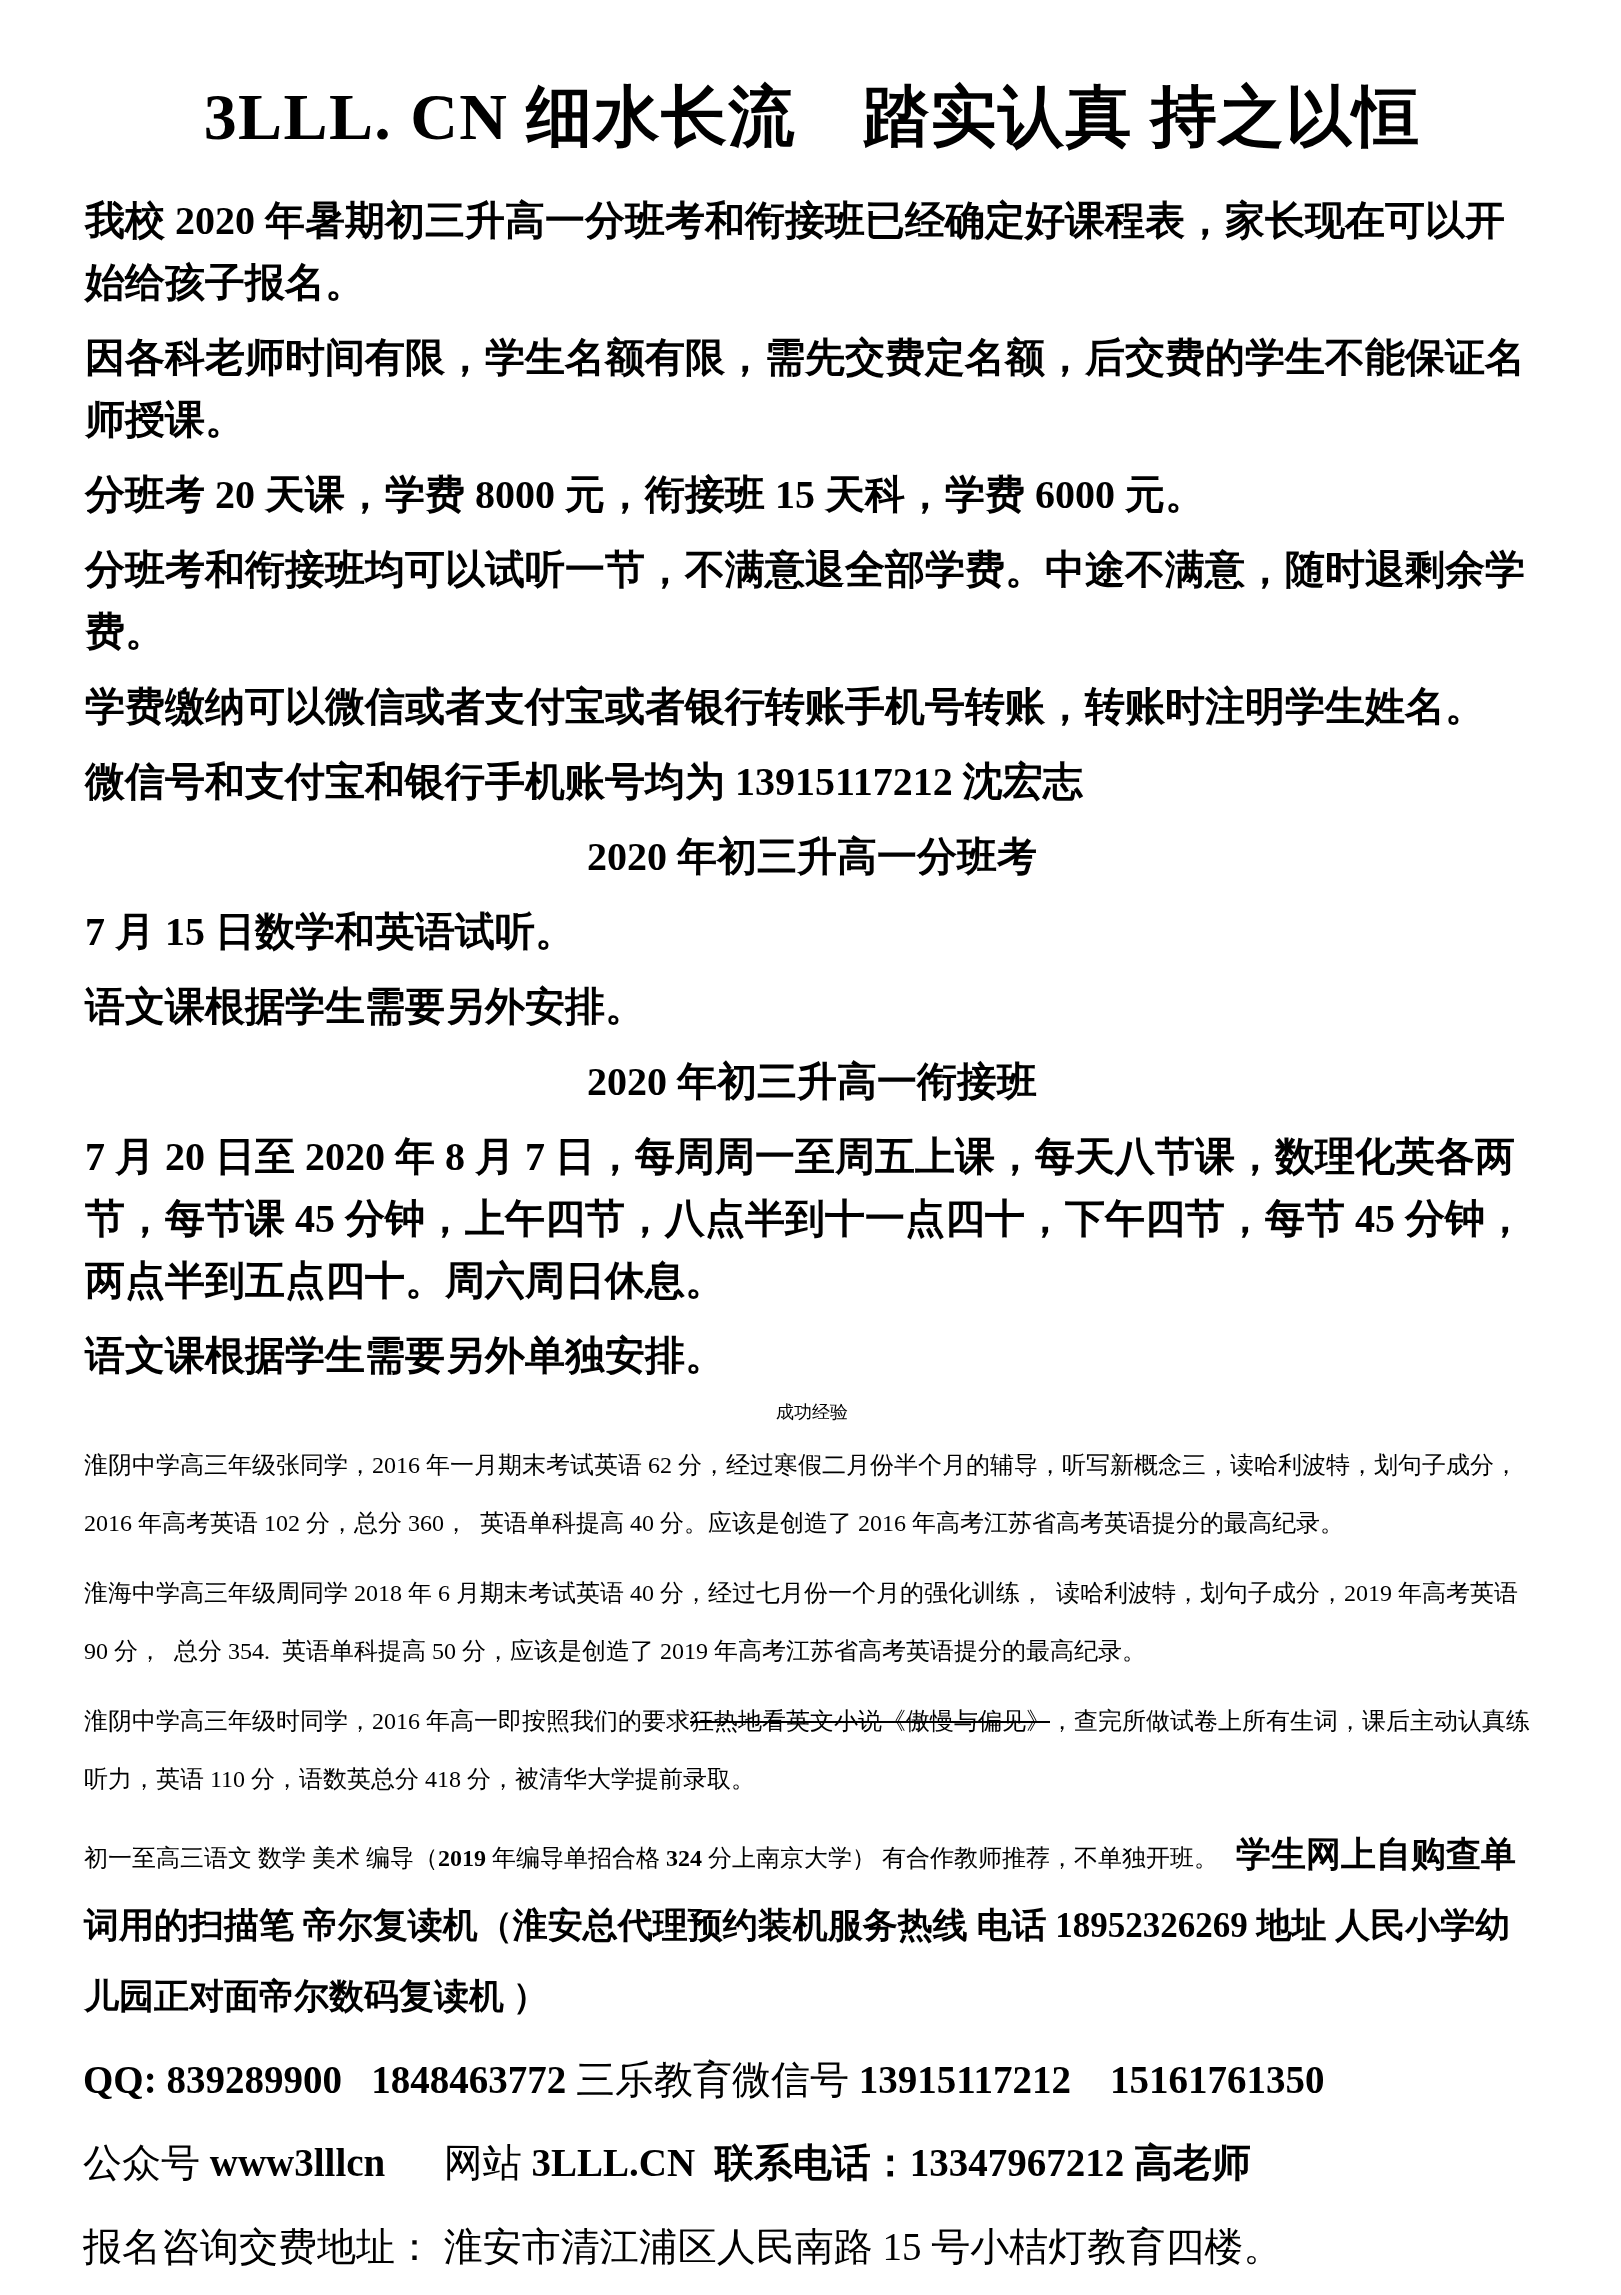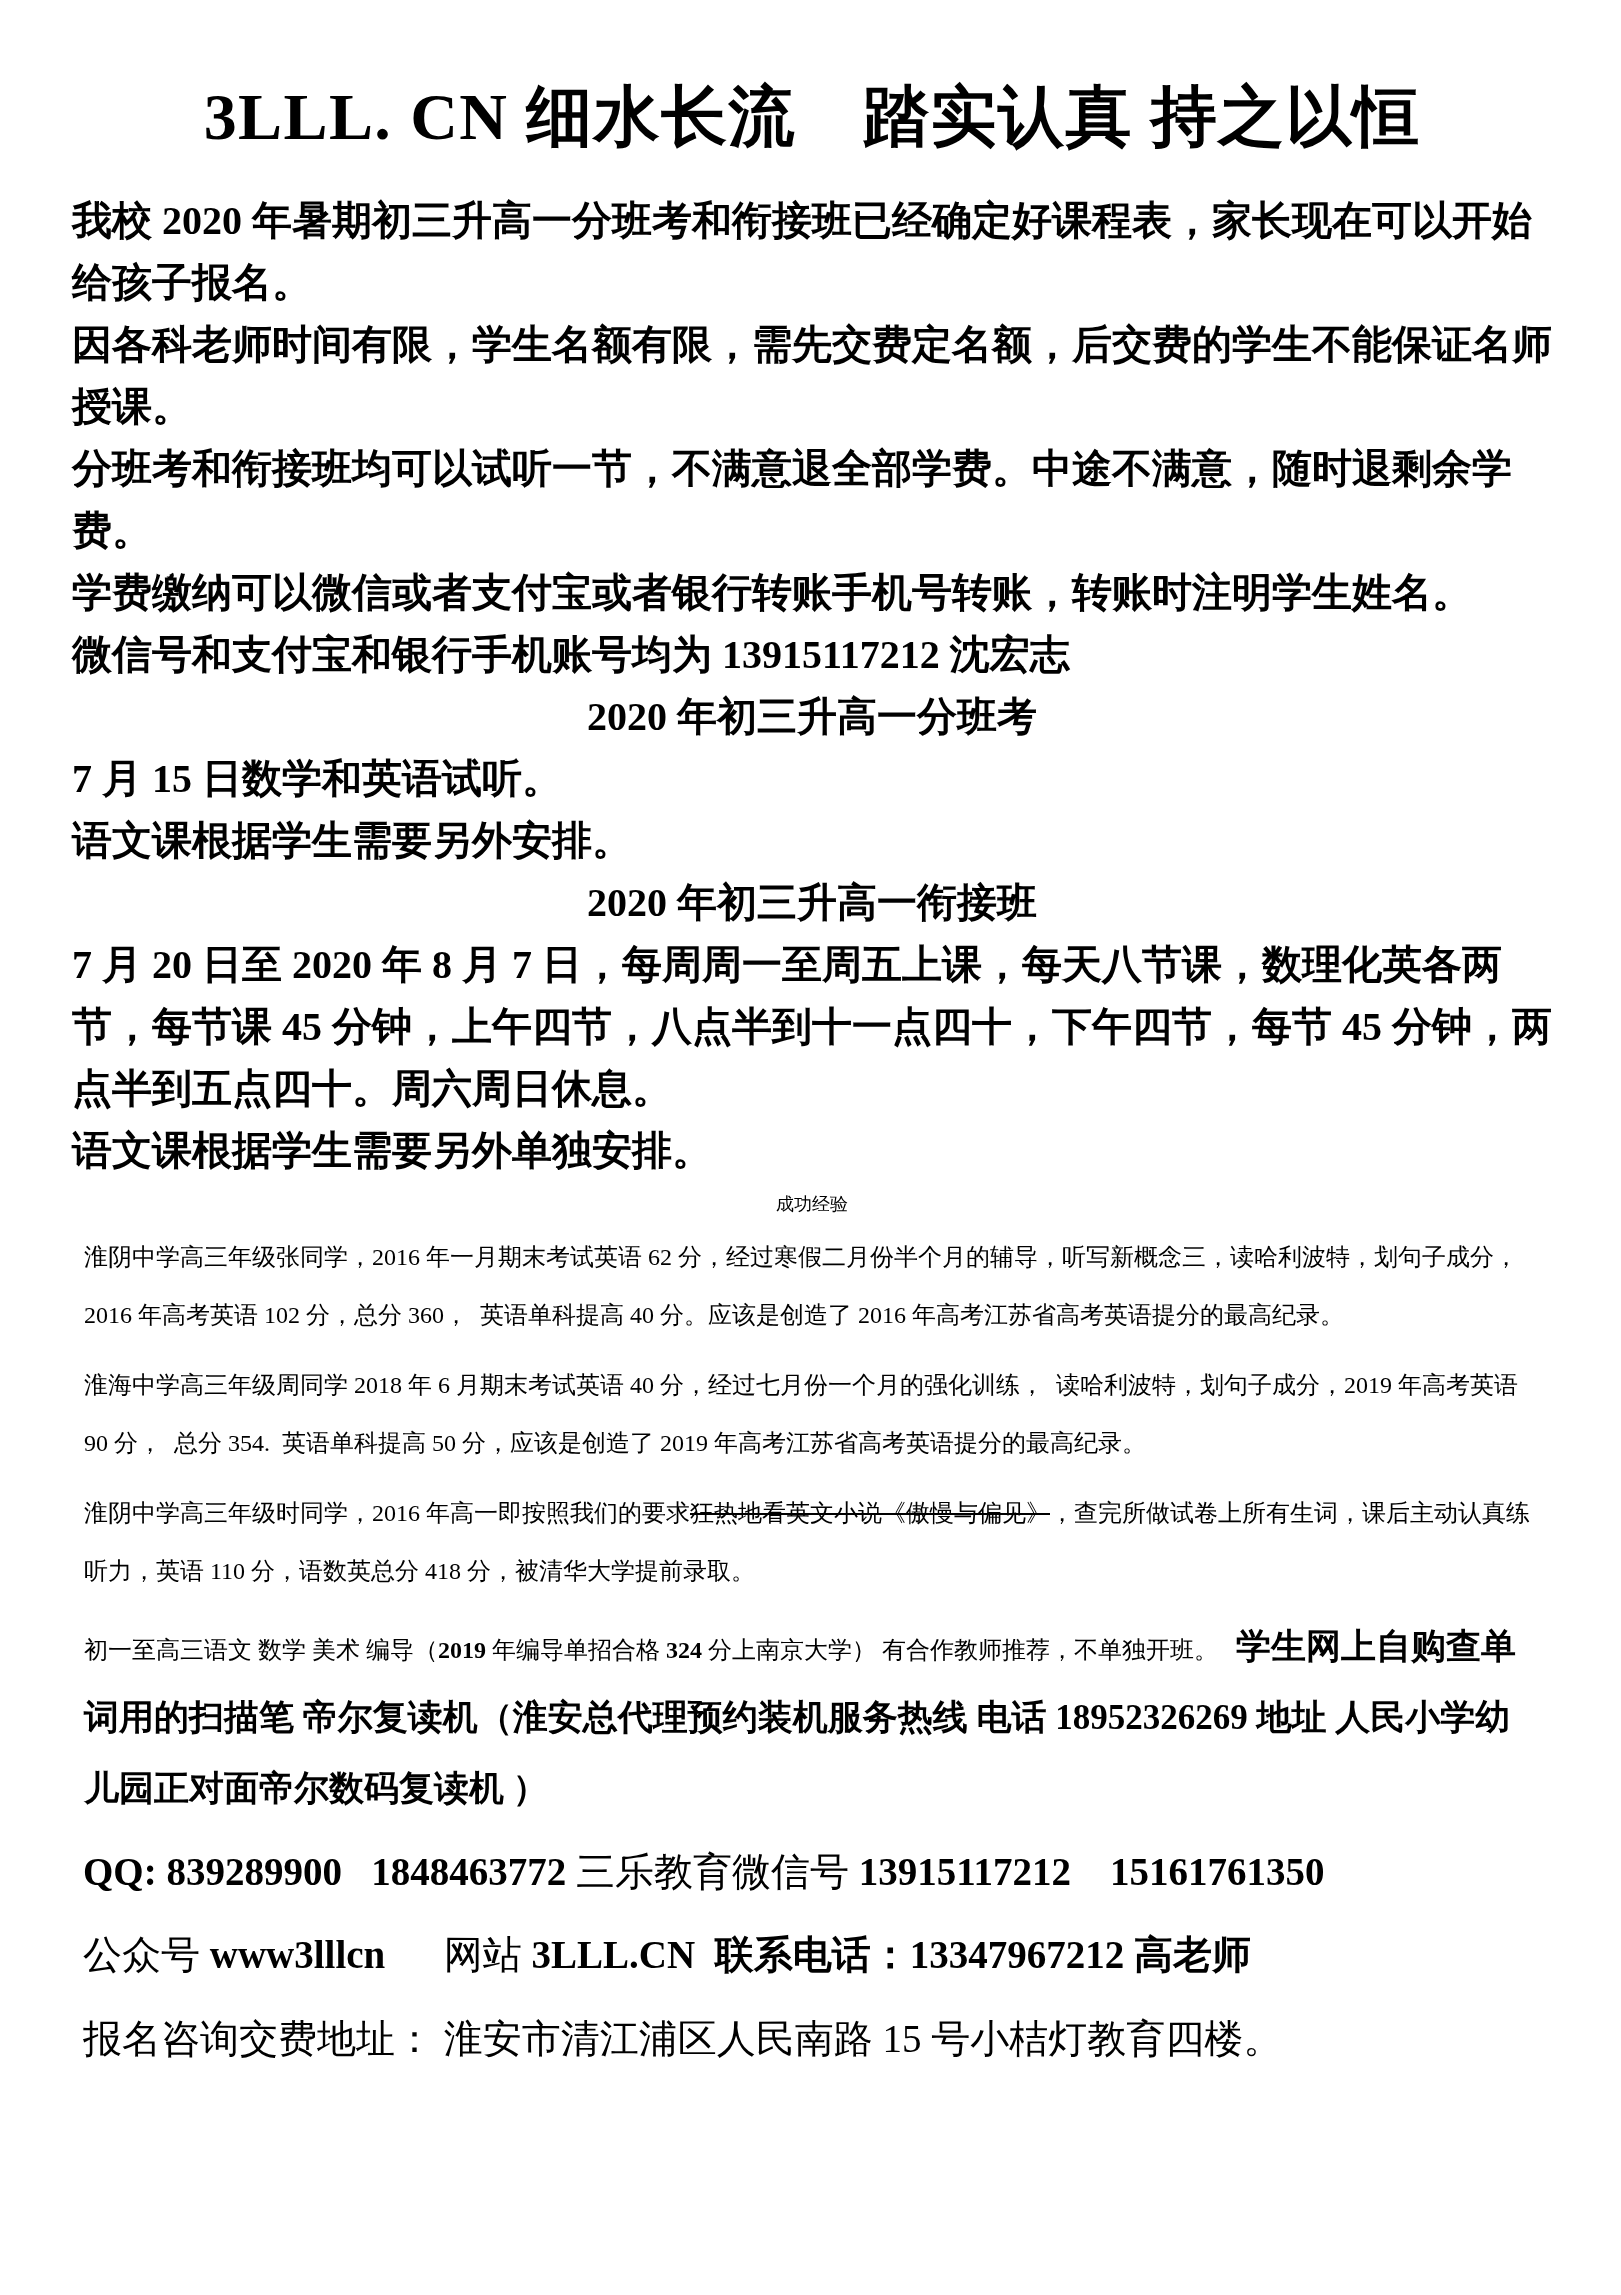--- a/index.html
+++ b/index.html
@@ -18,21 +18,21 @@
     font-weight: 700;
     text-align: center;
     margin: 0 0 27.5px 0;
     white-space: pre-wrap;
     letter-spacing: 1.4px;
   }
   .body-par {
     font-size: 40px;
     font-weight: 700;
     line-height: 1.55;
-    margin: 0;
+    margin: 13px;
     white-space: pre-wrap;
     word-break: break-word;
   }
   .center { text-align: center; }
   .small-par {
     font-size: 24px;
     font-weight: 400;
     line-height: 2.42;
     margin: 12px;
     white-space: pre-wrap;
@@ -59,20 +59,21 @@
 </style>
 </head>
 <body>
 
 <div class="page">
 
   <h1 class="title">3LLL. CN 细水长流　踏实认真 持之以恒</h1>
 
   <p class="body-par">我校 2020 年暑期初三升高一分班考和衔接班已经确定好课程表，家长现在可以开始给孩子报名。</p>
   <p class="body-par">因各科老师时间有限，学生名额有限，需先交费定名额，后交费的学生不能保证名师授课。</p>
+  <p class="body-par">分班考 20 天课，学费 8000 元，衔接班 15 天科，学费 6000 元。</p>
   <p class="body-par">分班考和衔接班均可以试听一节，不满意退全部学费。中途不满意，随时退剩余学费。</p>
   <p class="body-par">学费缴纳可以微信或者支付宝或者银行转账手机号转账，转账时注明学生姓名。</p>
   <p class="body-par">微信号和支付宝和银行手机账号均为 13915117212 沈宏志</p>
 
   <h2 class="body-par center">2020 年初三升高一分班考</h2>
   <p class="body-par">7 月 15 日数学和英语试听。</p>
   <p class="body-par">语文课根据学生需要另外安排。</p>
 
   <h2 class="body-par center">2020 年初三升高一衔接班</h2>
   <p class="body-par">7 月 20 日至 2020 年 8 月 7 日，每周周一至周五上课，每天八节课，数理化英各两节，每节课 45 分钟，上午四节，八点半到十一点四十，下午四节，每节 45 分钟，两点半到五点四十。周六周日休息。</p>

